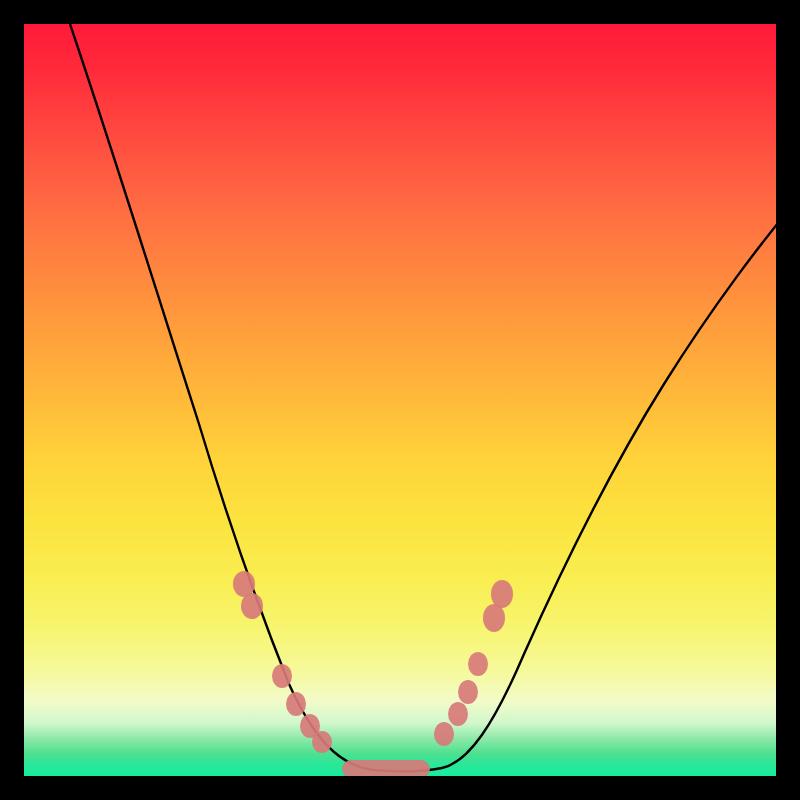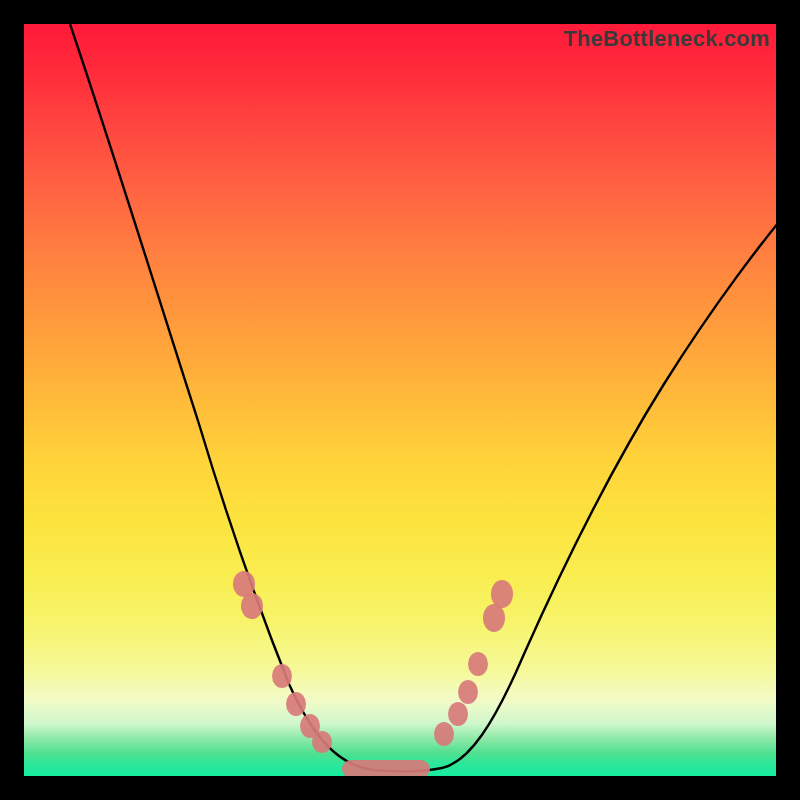--- a/index.html
+++ b/index.html
@@ -69,21 +69,20 @@
   .pill {
     fill: #d77a7a;
     fill-opacity: 0.92;
   }
 </style>
 </head>
 <body>
 
 <div class="frame">
   <div class="plot">
-    <div class="watermark">TheBottleneck.com</div>
 
     <svg class="curve" viewBox="0 0 752 752" preserveAspectRatio="none">
       <path d="M 46 0
                C 90 130, 130 260, 175 400
                C 205 500, 235 585, 265 660
                C 290 715, 315 742, 350 746
                C 372 748, 398 748, 418 744
                C 445 738, 470 700, 500 630
                C 540 540, 590 440, 640 360
                C 690 280, 740 215, 770 180" fill="none" stroke="#000" stroke-width="2.4"></path>

